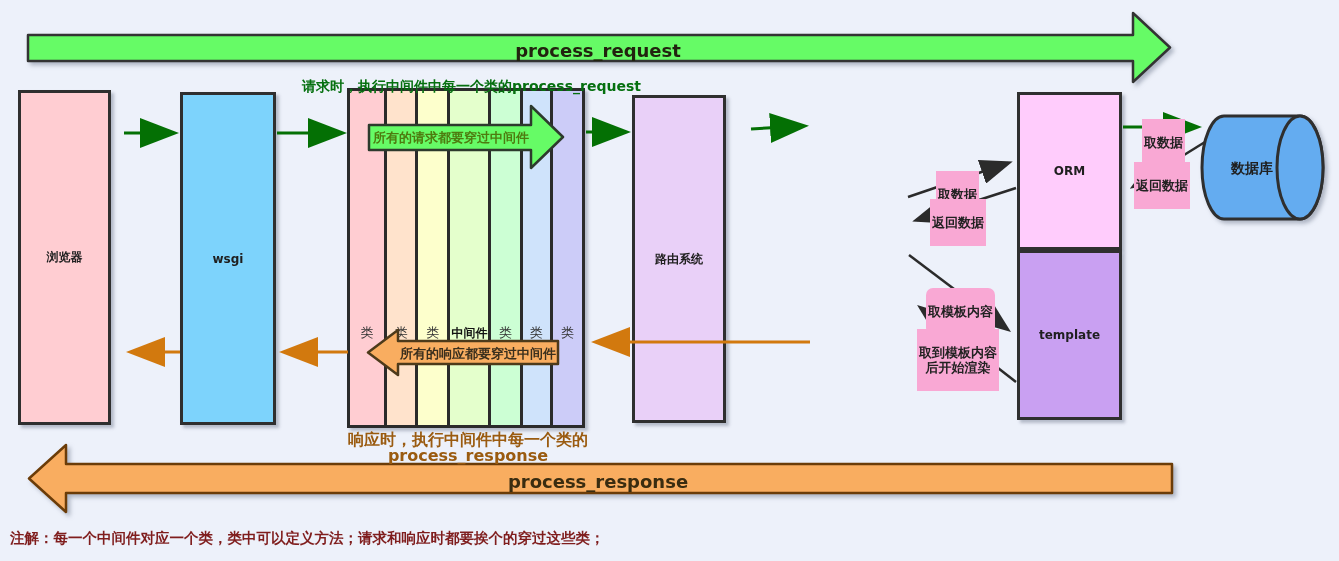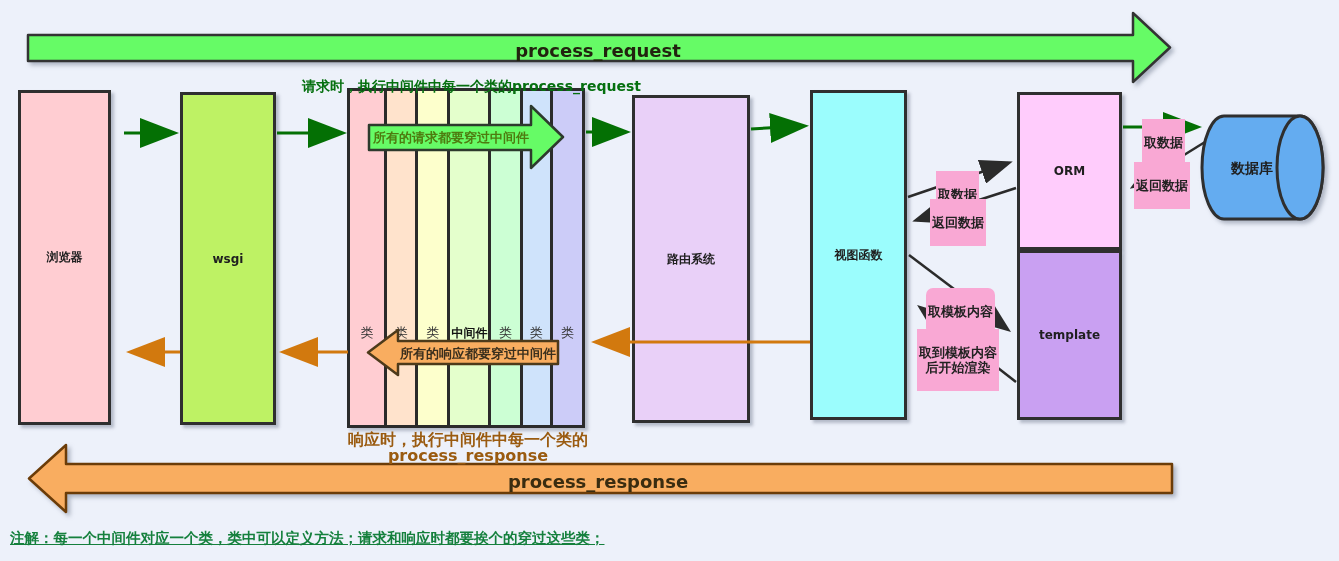--- a/index.html
+++ b/index.html
@@ -11,22 +11,22 @@
   }
   
   .box{
     position:absolute;border:3px solid #2f2f2f;box-sizing:border-box;
     display:flex;align-items:center;justify-content:center;
     font-weight:bold;font-size:12px;color:#1f1f1f;
     box-shadow:3px 3px 3px rgba(110,120,140,.45);
     z-index:1;
   }
   .box-browser {left:18px;  top:90px; width:93px;height:335px;background:#ffcdd2;}
-  .box-wsgi    {left:180px; top:92px; width:96px; height:333px;background:#bef264;align-items:center;}
-  .box-router  {left:632px; top:95px; width:118px;height:328px;background:#e9d0f8;}
+  .box-wsgi    {left:180px; top:92px; width:96px; height:333px;background:#7dd3fc;align-items:center;}
+  .box-router  {left:632px; top:95px; width:94px;height:328px;background:#e9d0f8;}
   .box-view    {left:810px; top:90px; width:97px; height:330px;background:#9bfdfd;}
   .box-orm     {left:1017px;top:92px; width:105px;height:158px;background:#ffccfc;}
   .box-template{left:1017px;top:250px;width:105px;height:170px;background:#c9a0f2;}
   
   .stripes{
     position:absolute;left:347px;top:88px;width:238px;height:340px;
     border:3px solid #2b2b2b;box-sizing:border-box;display:flex;
     box-shadow:3px 3px 3px rgba(110,120,140,.45);z-index:1;
   }
   .stripe{box-sizing:border-box;display:flex;align-items:center;justify-content:center;
@@ -43,21 +43,21 @@
   #arrow-layer{position:absolute;left:0;top:0;z-index:2;pointer-events:none;}
   .shadowed{filter:drop-shadow(3px 3px 2px rgba(110,120,140,.5));}
   
   .lbl{position:absolute;z-index:3;font-weight:bold;white-space:nowrap;}
   .lbl-center{text-align:center;}
   .big-arrow-label{font-size:18px;color:#22230f;}
   .banner-label{font-size:13px;color:#4d7c0f;}
   .banner-label-resp{font-size:13px;color:#3a2f1d;}
   .green-note{font-size:14px;color:#067010;}
   .brown-note{font-size:16px;color:#9a5b10;line-height:16px;}
-  .footnote{font-size:14.5px;color:#15803d;text-decoration:underline;}
+  .footnote{font-size:14.5px;color:#7f1d1d;}
   .flow-lbl{font-size:13px;color:#222;background:#f9a8d4;padding:16px 2px;line-height:15px;}
   .flow-lbl-2l{text-align:center;}
 </style>
 </head>
 <body>
 
 <div id="canvas">
 
   <svg id="arrow-layer" width="1339" height="561" viewBox="0 0 1339 561">
     <defs>
@@ -143,23 +143,20 @@
         <span>类</span>
       </div>
     <div class="stripe s7">
         <span>类</span>
       </div>
   </div>
 
   <div class="box box-router">
     <span>路由系统</span>
   </div>
-  <div class="box box-view">
-    <span>视图函数</span>
-  </div>
   <div class="box box-orm">
     <span>ORM</span>
   </div>
   <div class="box box-template">
     <span>template</span>
   </div>
 
   <div class="lbl lbl-center" style="left:1212px;top:160px;width:80px;font-size:14px;color:#1f1f1f;">数据库</div>
 
   <div class="lbl lbl-center big-arrow-label" style="left:488px;top:40px;width:220px;">process_request</div>

